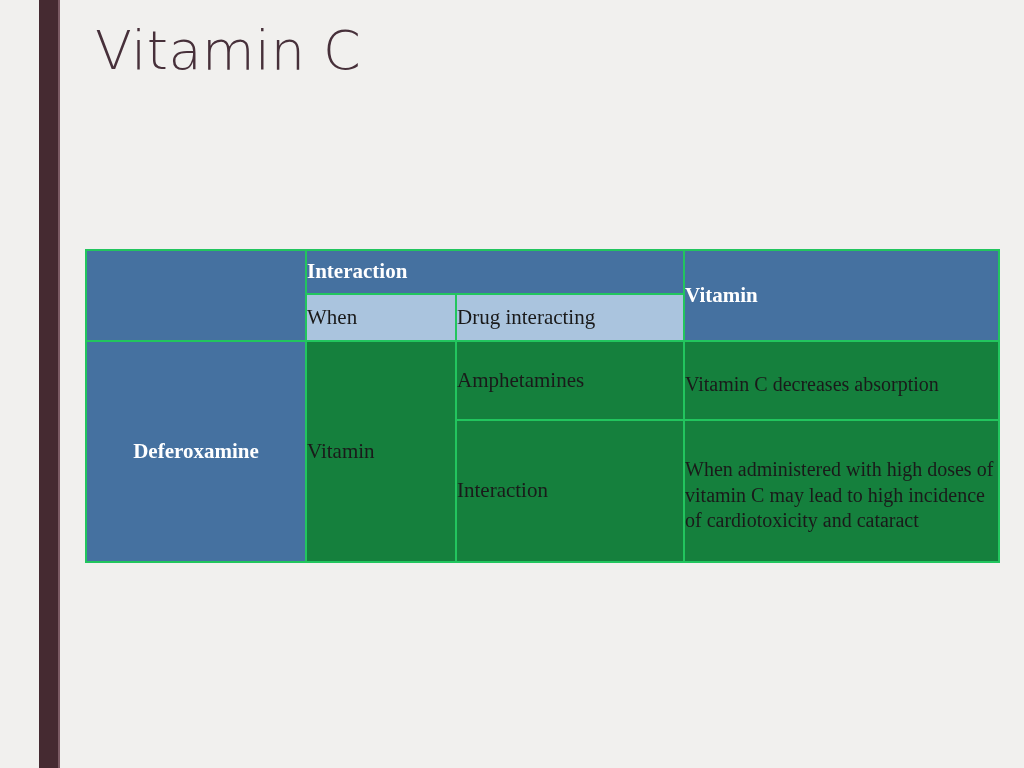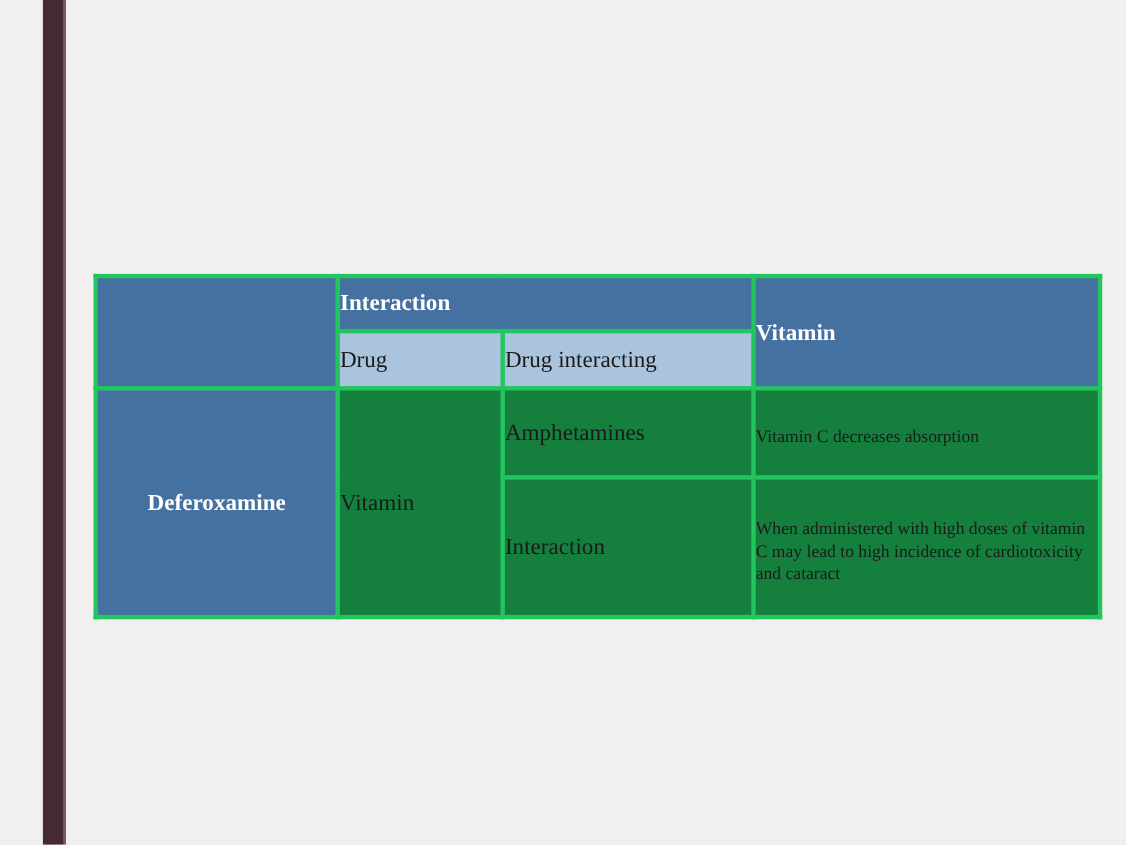--- a/index.html
+++ b/index.html
@@ -58,21 +58,21 @@
     height: 314px;
   }
   table.interaction-table {
     border-collapse: collapse;
     table-layout: fixed;
     width: 913px;
     height: 314px;
     font-family: "Liberation Serif", "DejaVu Serif", serif;
   }
   table.interaction-table td {
-    border: 4px solid #22c55e;
+    border: 2px solid #22c55e;
     padding: 0;
     vertical-align: middle;
   }
   .c-blue {
     background: #4571a0;
     color: #ffffff;
   }
   .c-lightblue {
     background: #aac4de;
     color: #1a1a1a;
@@ -81,21 +81,21 @@
     background: #15803d;
     color: #1a1a1a;
   }
   .cell-pad {
     padding: 4px 10px;
     font-size: 21px;
     line-height: 1.28;
   }
   .cell-pad-sm {
     padding: 4px 9px;
-    font-size: 16px;
+    font-size: 20px;
     line-height: 1.28;
   }
   .bold-head {
     font-weight: bold;
     font-size: 21px;
     padding: 4px 10px;
     line-height: 1.2;
   }
   .vmid-top {
     vertical-align: top;
@@ -111,37 +111,38 @@
   }
 </style>
 </head>
 <body>
 
 <div class="slide">
 
   <div class="accent-bar"></div>
   <div class="accent-bar-thin"></div>
 
+  <div class="slide-title">Vitamin C</div>
 
   <div class="tbl-wrap">
     <table class="interaction-table">
       <colgroup>
         <col style="width:220px">
         <col style="width:150px">
         <col style="width:228px">
         <col style="width:315px">
       </colgroup>
       <tbody>
         <tr>
           <td class="c-blue" rowspan="2"></td>
           <td class="c-blue bold-head vmid-center" colspan="2">Interaction</td>
           <td class="c-blue bold-head vmid-center" rowspan="2">Vitamin</td>
         </tr>
         <tr>
-          <td class="c-lightblue cell-pad vmid-center">Drug</td>
+          <td class="c-lightblue cell-pad vmid-center">When</td>
           <td class="c-lightblue cell-pad vmid-center drug-cell">Drug interacting</td>
         </tr>
         <tr>
           <td class="c-blue bold-head vmid-center txt-center" rowspan="2">Deferoxamine</td>
           <td class="c-cream cell-pad vmid-center" rowspan="2">Vitamin</td>
           <td class="c-cream cell-pad vmid-center drug-cell" style="height:68px">Amphetamines</td>
           <td class="c-cream cell-pad-sm vmid-top" style="height:68px;padding-top:9px">Vitamin C decreases absorption</td>
         </tr>
         <tr>
           <td class="c-cream cell-pad vmid-center drug-cell">Interaction</td>

